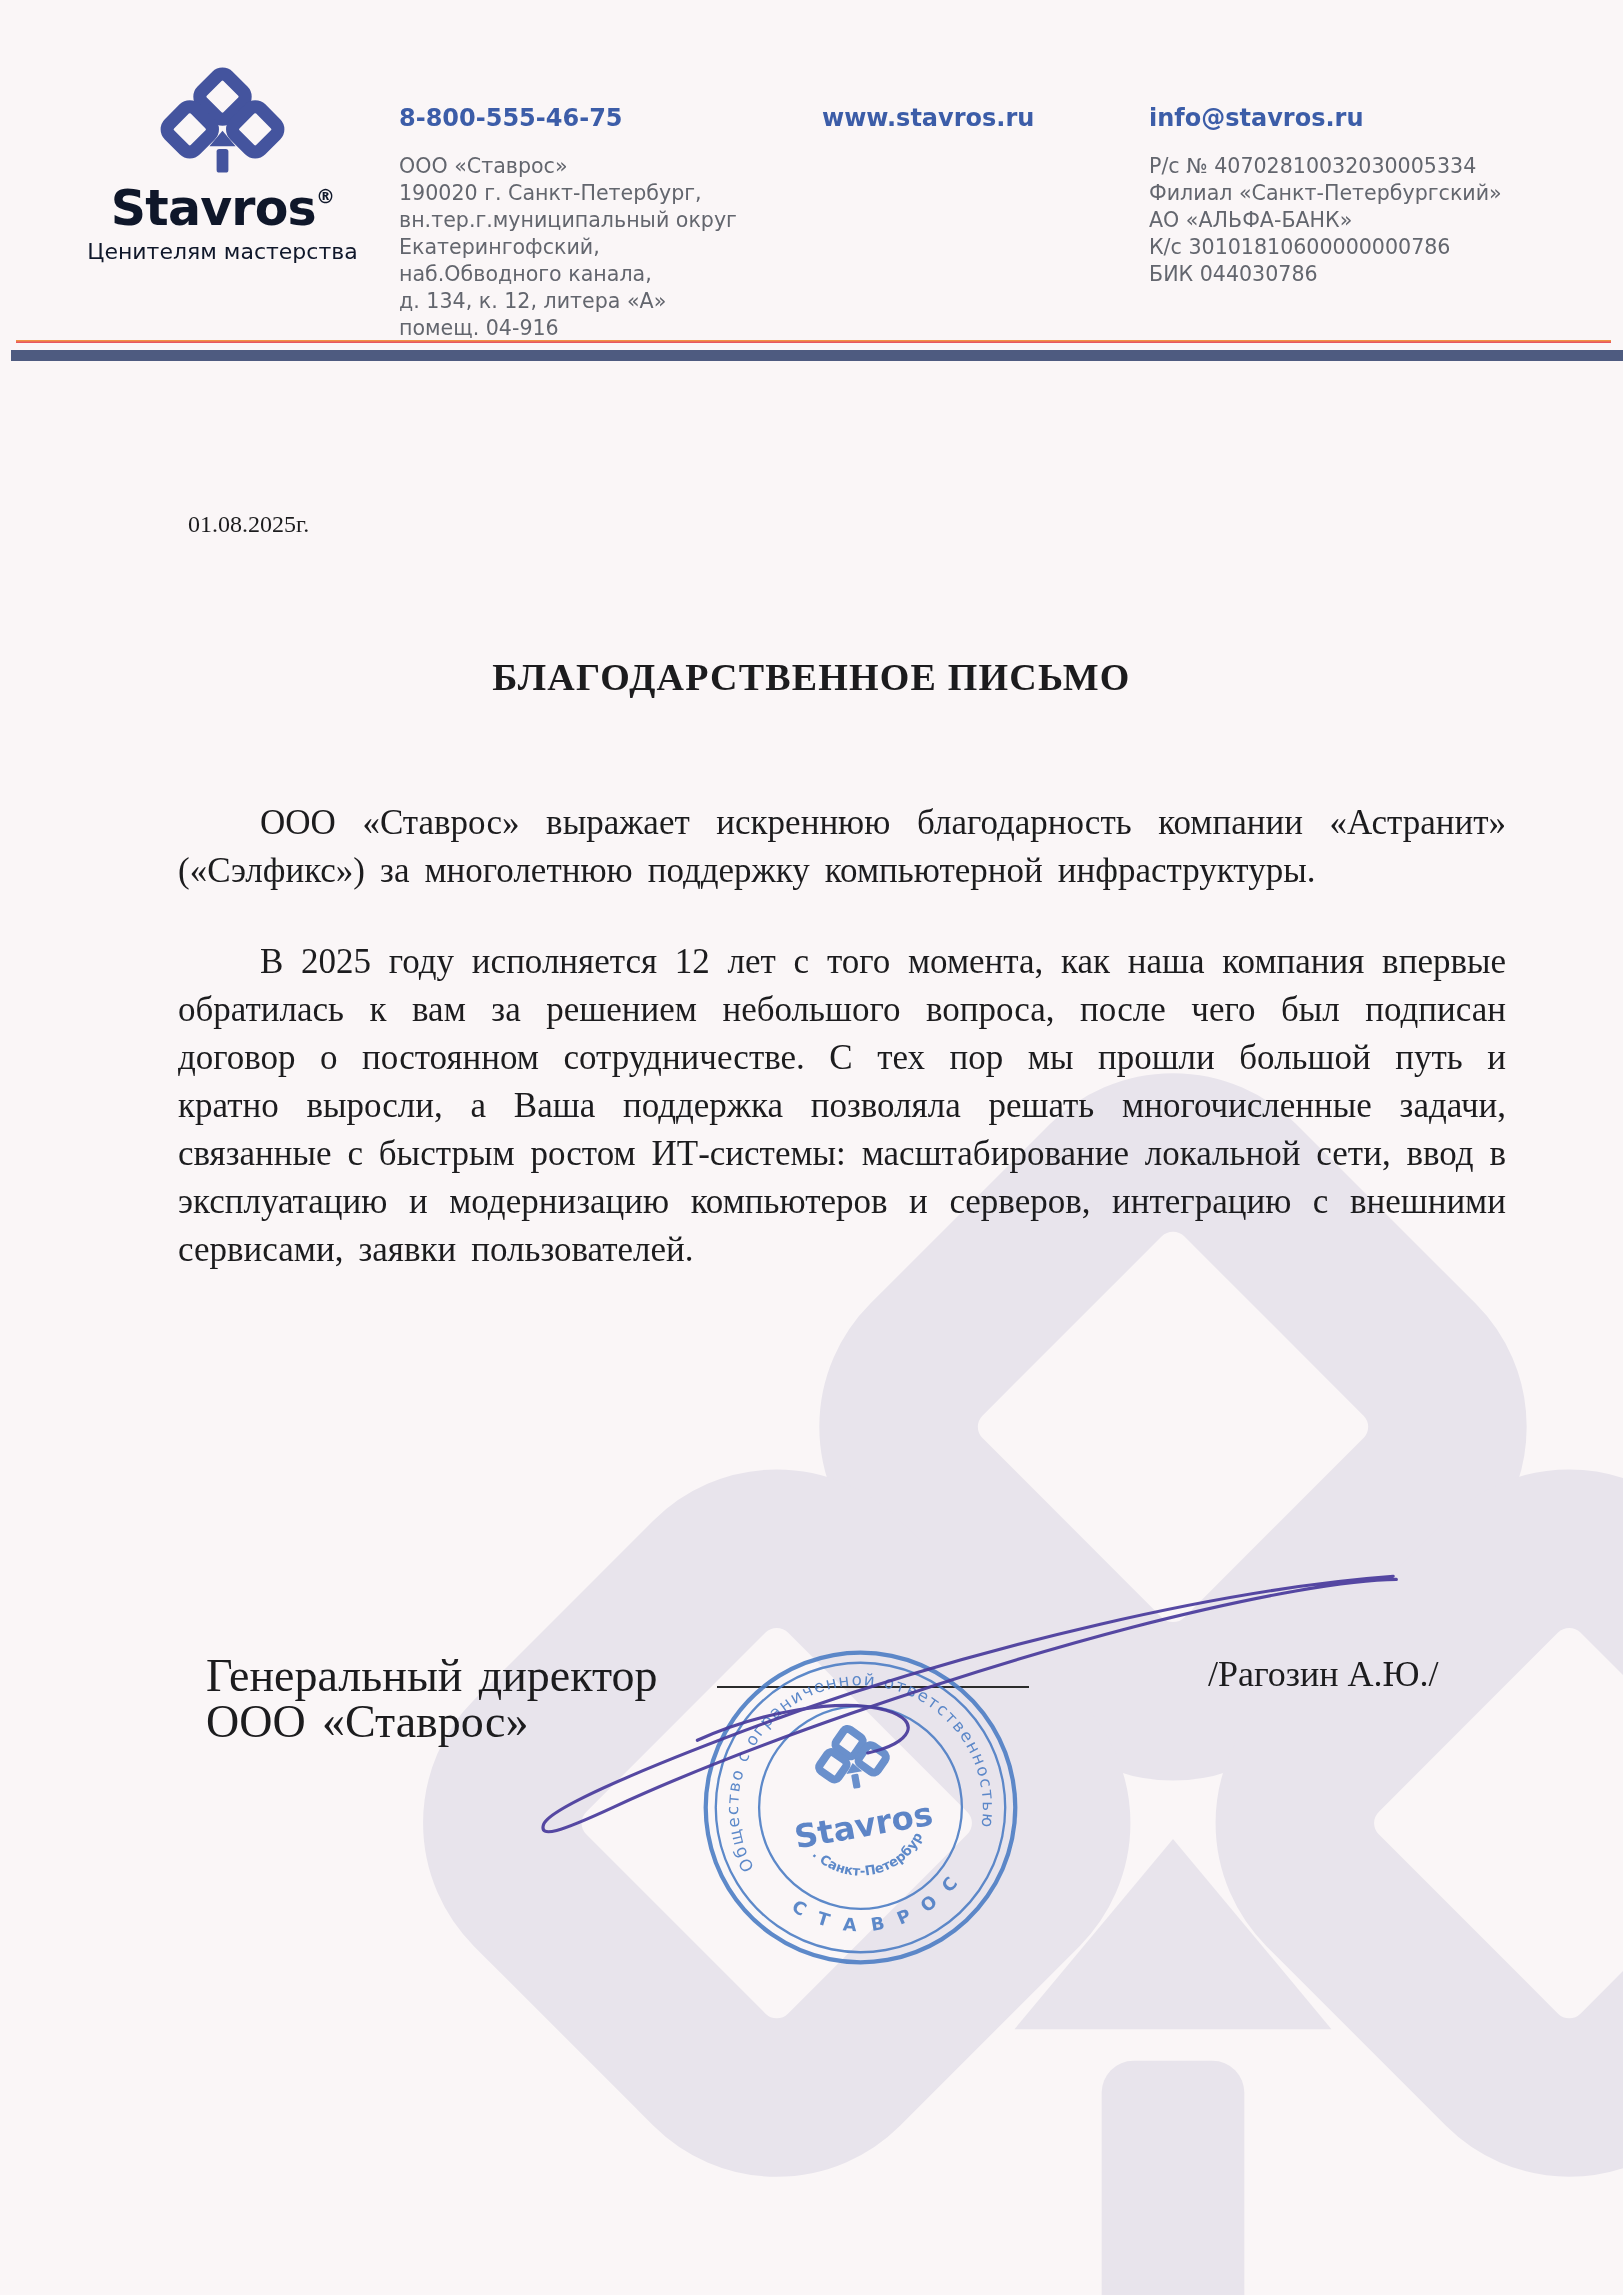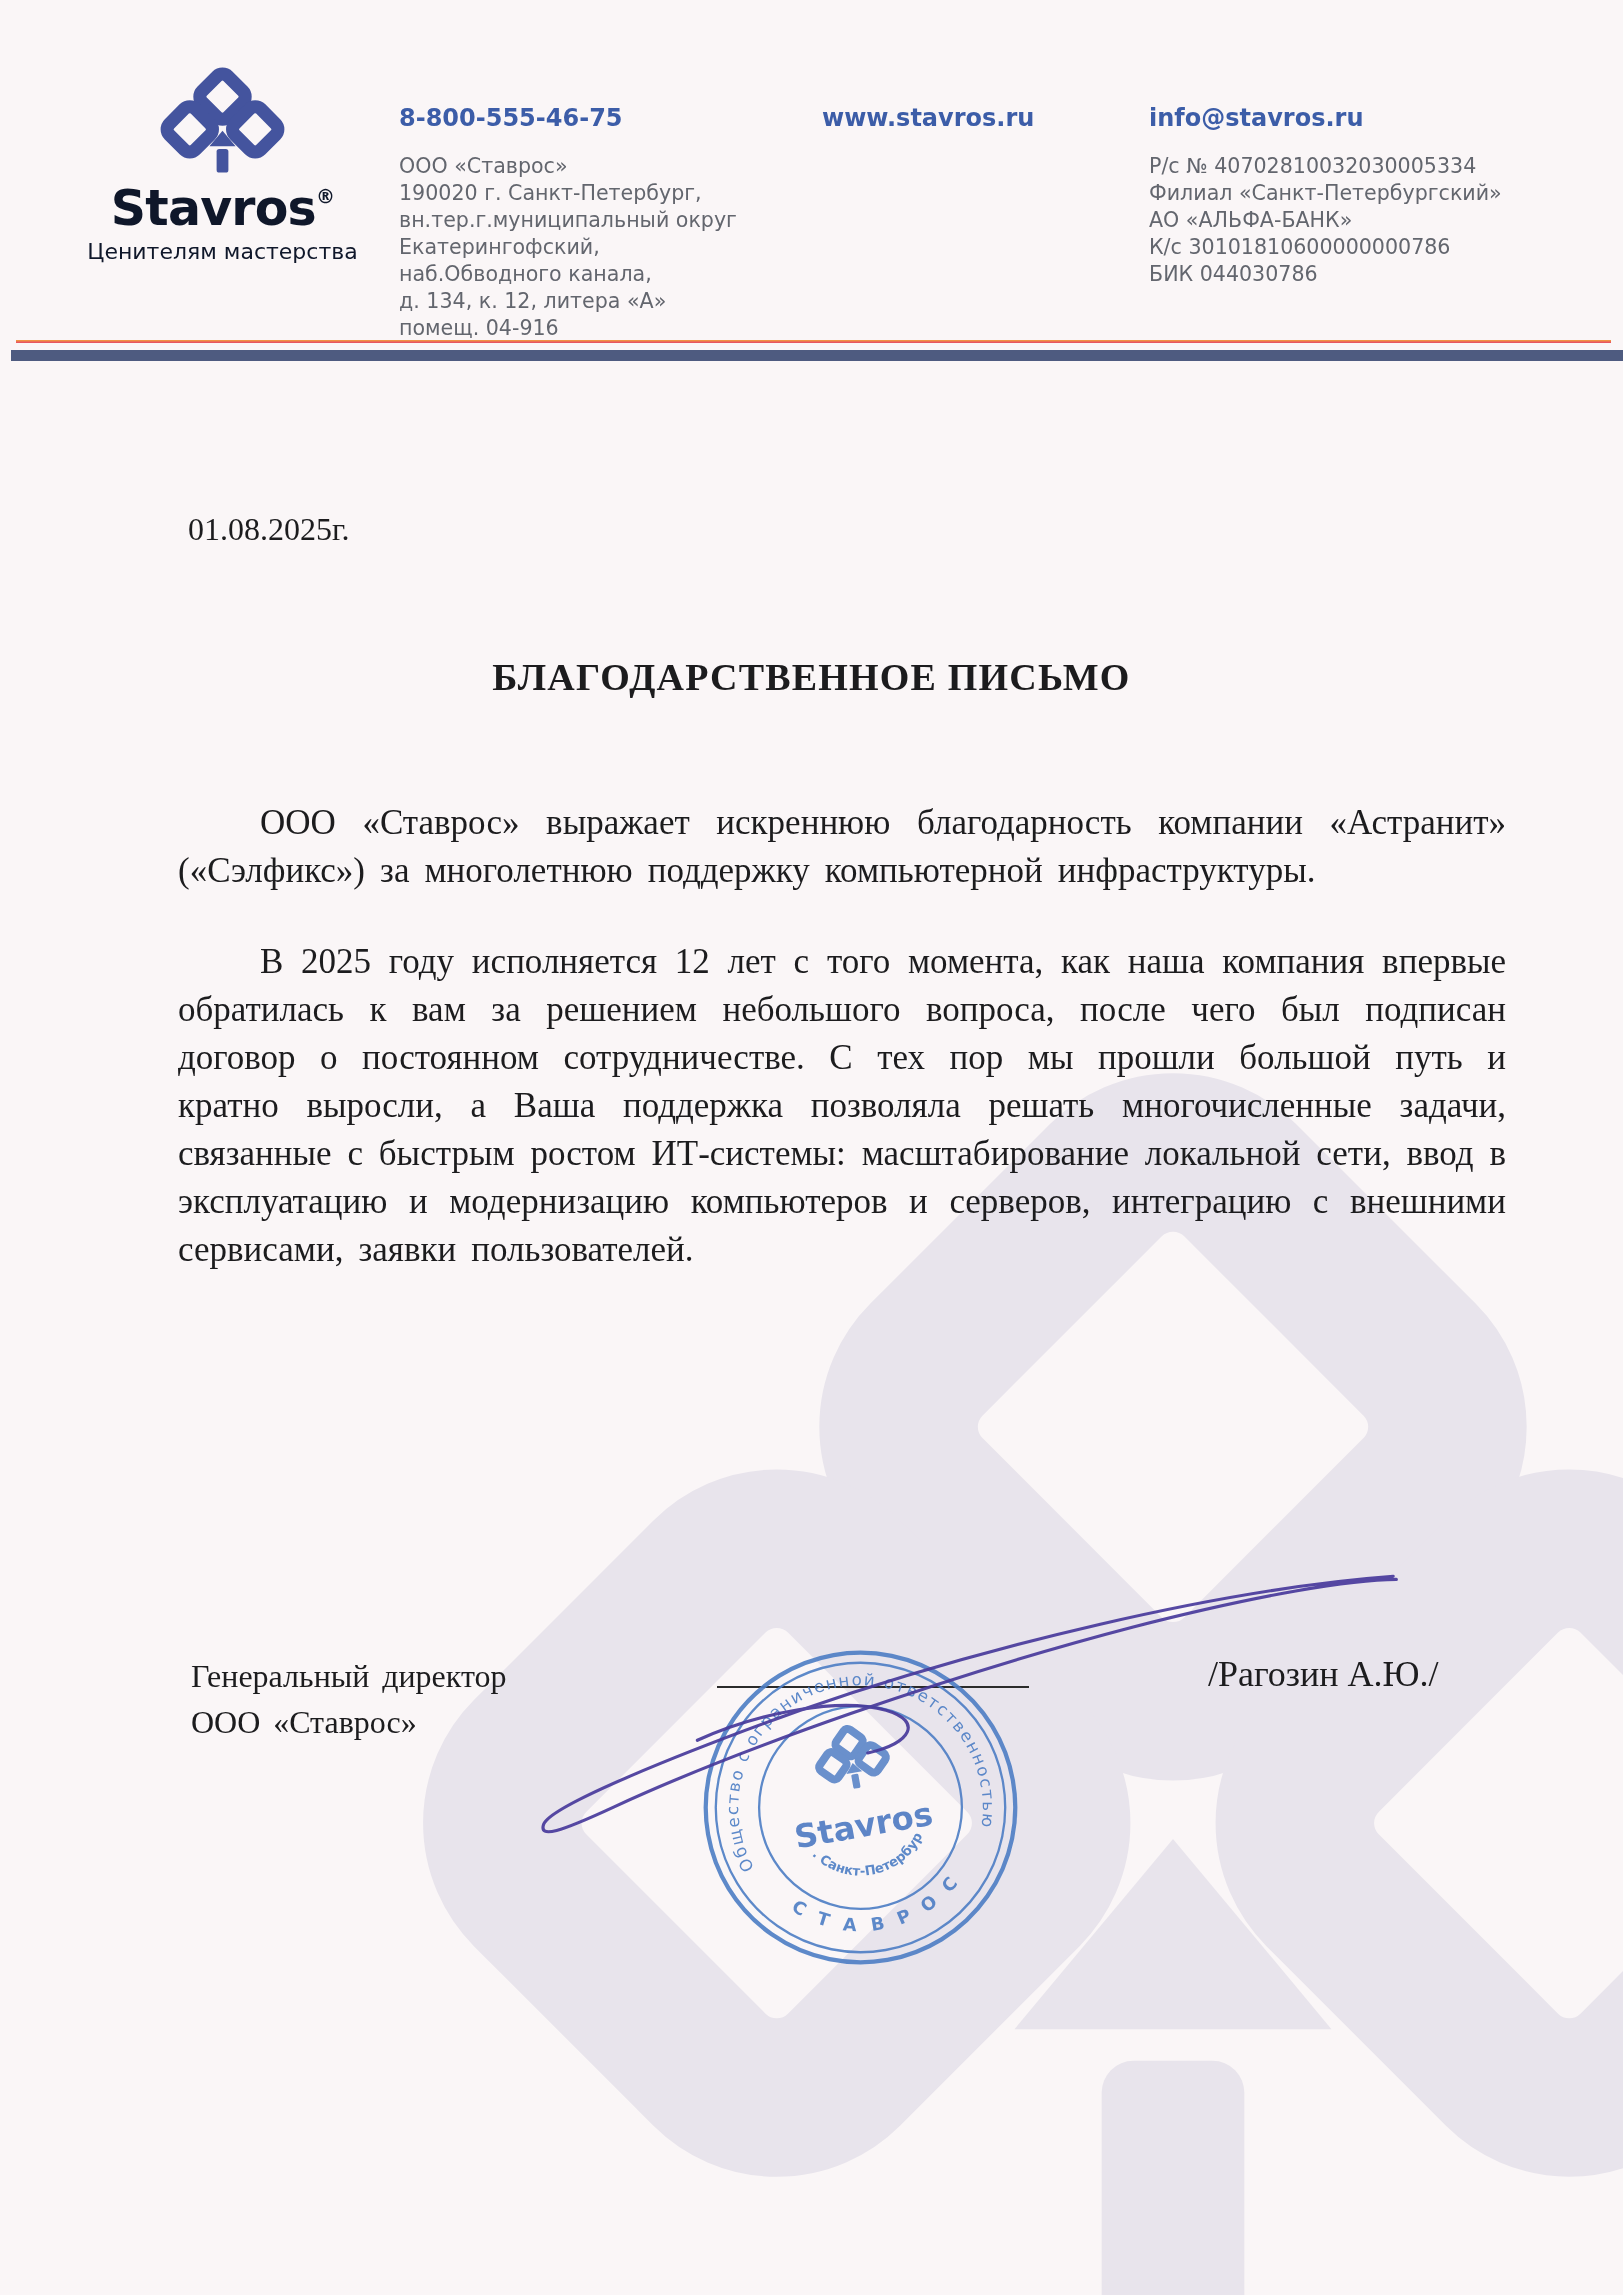--- a/index.html
+++ b/index.html
@@ -40,35 +40,35 @@
     white-space:nowrap;
   }
   .col1{left:399px;top:104px;}
   .col2{left:822px;top:104px;}
   .col3{left:1149px;top:104px;}
   
   .rule-accent{left:16px;top:340px;width:1595px;height:3.2px;
     background:linear-gradient(180deg,#f2a23e 0%,#e85560 80%);z-index:2;}
   .rule-bar{left:11px;top:350px;width:1612px;height:11px;background:#4e5b80;z-index:2;}
   
-  .date{left:188px;top:511px;font-size:32px;z-index:2;}
+  .date{left:188px;top:511px;font-size:24px;z-index:2;}
   .title{
     left:0;top:655px;width:100%;text-align:center;
     font-size:38px;font-weight:bold;letter-spacing:1.2px;z-index:2;
   }
   .body-text{left:178px;top:799px;width:1328px;z-index:2;}
   .body-text p{
     margin:0;font-size:35px;line-height:48px;
     text-align:justify;text-align-last:left;
     text-indent:82px;word-spacing:6.3px;
   }
   .body-text p.p2{margin-top:43px;}
   .body-text p.p3{margin-top:68px;}
   
-  .sig-role{left:191px;top:1653px;font-size:32px;line-height:46px;word-spacing:4.8px;z-index:2;}
+  .sig-role{left:206px;top:1653px;font-size:46px;line-height:46px;word-spacing:4.8px;z-index:2;}
   .sig-line{left:717px;top:1661px;width:312px;height:25px;border-bottom:2.4px solid #2b2b2b;z-index:2;}
   .sig-name{left:1208px;top:1653px;font-size:36px;z-index:2;white-space:nowrap;}
   
   .stamp{
     position:absolute;left:698px;top:1645px;width:325px;height:325px;
     z-index:3;transform:rotate(-10deg);opacity:.9;pointer-events:none;
   }
   .stamp text{font-family:"DejaVu Sans", sans-serif;}
   .stamp .ring-top{font-size:21.5px;letter-spacing:2.2px;}
   .stamp .ring-bottom{font-size:23px;letter-spacing:6px;font-weight:bold;}

